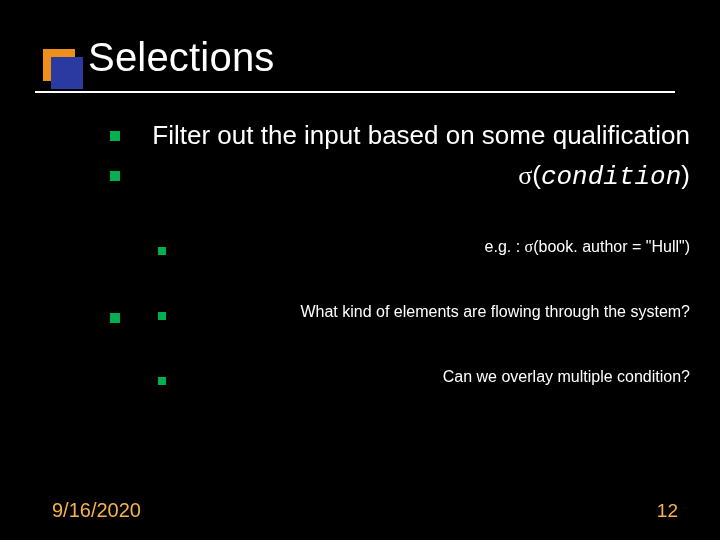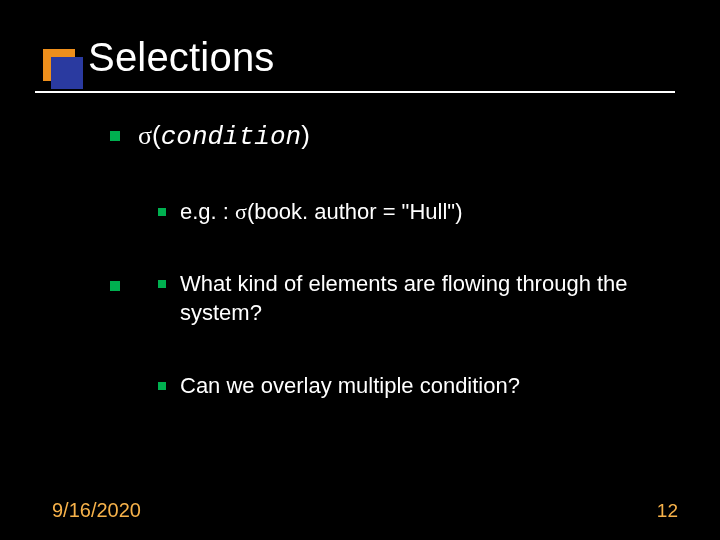--- a/index.html
+++ b/index.html
@@ -1,15 +1,15 @@
 <!DOCTYPE html>
 <html><head>
 <meta charset="utf-8">
 <style>
-  * { margin: 0; padding: 0; box-sizing: border-box; }
+  * { margin: 0; padding: 0; box-sizing: border-box; text-align: right; }
   html, body { width: 720px; height: 540px; overflow: hidden; }
   body {
     background: #000;
     color: #fff;
     font-family: Verdana, Tahoma, Arial, sans-serif;
     position: relative;
   }
   .accent-box {
     position: absolute;
     left: 43px;
@@ -69,21 +69,21 @@
     height: 10px;
     background: #00b050;
   }
   .lvl2 {
     margin-top: 6px;
     margin-bottom: 6px;
   }
   .lvl2 > li {
     position: relative;
     padding-left: 22px;
-    font-size: 22px;
+    font-size: 16px;
     line-height: 1.3;
     margin-bottom: 4px;
     margin-top: 44px;
   }
   .lvl2 > li::before {
     content: "";
     position: absolute;
     left: 0;
     top: 10px;
     width: 8px;
@@ -118,20 +118,23 @@
   <div class="accent-orange"></div>
   <div class="accent-blue"></div>
 </div>
 
 <h1 class="title">Selections</h1>
 <div class="underline"></div>
 
 <div class="content">
   <ul class="lvl1">
 
+    <li>
+      <span>Filter out the input based on some qualification</span>
+    </li>
 
     <li>
       <span class="sigma">σ</span><span>(</span><span class="ital">condition</span><span>)</span>
       <ul class="lvl2 nested">
         <li>
           <span>e.g. : </span><span class="sigma">σ</span><span>(book. author = "Hull")</span>
         </li>
       </ul>
     </li>
 

